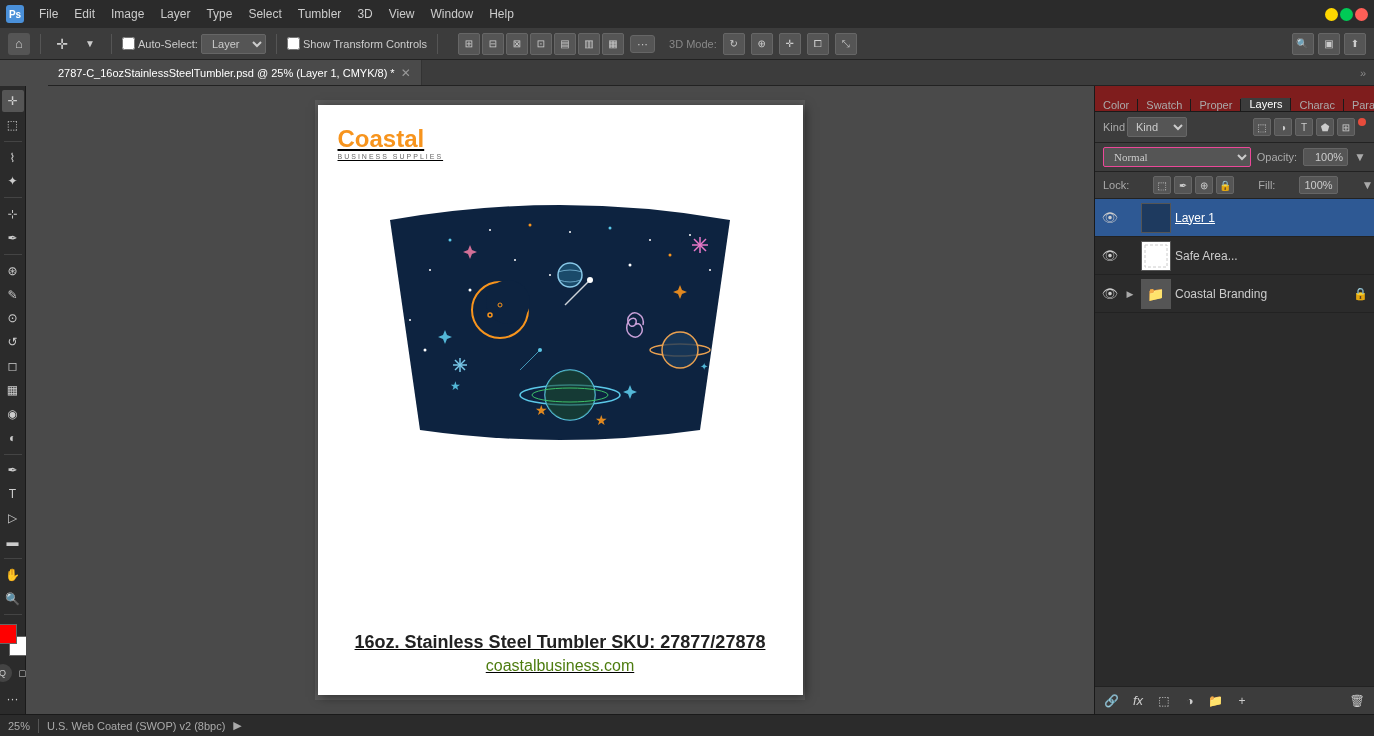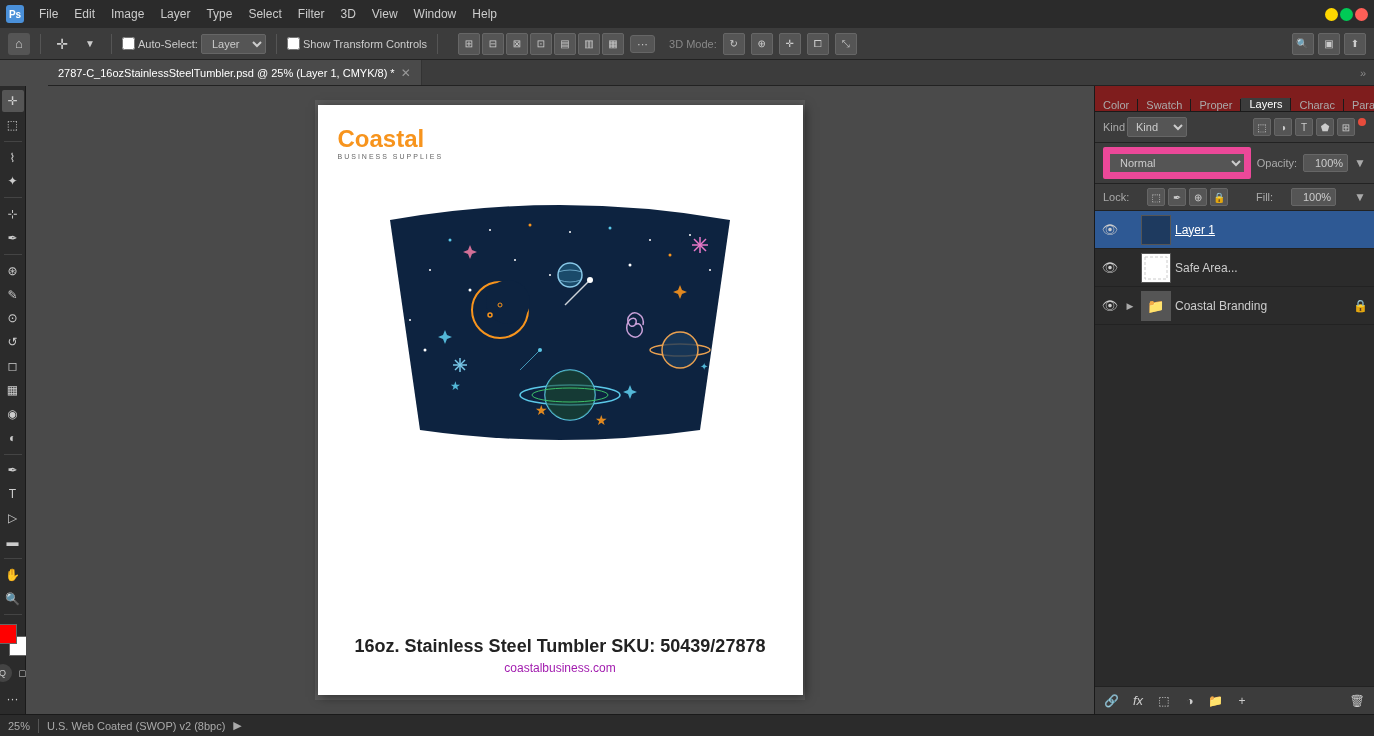--- a/index.html
+++ b/index.html
@@ -196,20 +196,21 @@
       display: flex; align-items: center; justify-content: center;
     }
 
     
     .document-canvas {
       background: #5a5a5a;
       width: 490px;
       height: 600px;
       display: flex; align-items: center; justify-content: center;
       position: relative;
+      text-decoration: underline;
     }
     .white-paper {
       background: white;
       width: 485px;
       height: 590px;
       display: flex;
       flex-direction: column;
       align-items: center;
       padding: 20px;
       position: relative;
@@ -250,22 +251,22 @@
       font-family: Arial, sans-serif;
       margin-bottom: 4px;
     }
     .tumbler-safe-area {
       font-size: 11px;
       color: #666;
       font-family: Arial, sans-serif;
       margin-bottom: 4px;
     }
     .tumbler-url {
-      font-size: 12px;
-      color: #a21caf;
+      font-size: 16px;
+      color: #4d7c0f;
       font-family: Arial, sans-serif;
     }
 
     
     .tumbler-svg {
       width: 100%; height: 100%;
     }
 
     
     .right-panel {
@@ -348,48 +349,49 @@
       background: #3c3c3c;
       padding: 4px 8px;
       display: flex;
       align-items: center;
       gap: 6px;
       border-bottom: 1px solid #222;
       flex-shrink: 0;
     }
     .blend-mode-select {
       background: #555;
-      border: 7px solid #ec4899;
+      border: 1px solid #ec4899;
       color: #ccc;
       font-size: 11px;
       padding: 2px 6px;
       border-radius: 2px;
       cursor: pointer;
       flex: 1;
+      font-family: Liberation Serif, serif;
     }
     .opacity-label {
       color: #aaa; font-size: 11px;
     }
     .opacity-value {
       background: #555;
       border: 1px solid #666;
       color: #ccc;
       font-size: 11px;
       padding: 2px 4px;
       border-radius: 2px;
       width: 45px; text-align: right;
     }
 
     
     .lock-fill-row {
       background: #3c3c3c;
       padding: 4px 8px;
       display: flex;
       align-items: center;
-      gap: 18px;
+      gap: 24px;
       border-bottom: 1px solid #222;
       flex-shrink: 0;
     }
     .lock-label { color: #aaa; font-size: 11px; }
     .lock-btns { display: flex; gap: 3px; }
     .lock-btn {
       width: 18px; height: 18px;
       background: #555;
       border: 1px solid #666;
       border-radius: 2px;
@@ -509,21 +511,21 @@
 <div class="menu-bar">
   <div class="menu-bar-icon">
     <span>Ps</span>
   </div>
   <span class="menu-item">File</span>
   <span class="menu-item">Edit</span>
   <span class="menu-item">Image</span>
   <span class="menu-item">Layer</span>
   <span class="menu-item">Type</span>
   <span class="menu-item">Select</span>
-  <span class="menu-item">Filter</span>
+  <span class="menu-item">Tumbler</span>
   <span class="menu-item">3D</span>
   <span class="menu-item">View</span>
   <span class="menu-item">Window</span>
   <span class="menu-item">Help</span>
   <div class="win-controls">
     <div class="win-btn minimize"></div>
     <div class="win-btn maximize"></div>
     <div class="win-btn close"></div>
   </div>
 </div>
@@ -726,21 +728,21 @@
               <circle cx="200" cy="85" r="12" fill="#1a4a6a" stroke="#88c8e8" stroke-width="1.5"></circle>
               <path d="M188,82 Q200,78 212,82" fill="none" stroke="#88c8e8" stroke-width="1" opacity="0.7"></path>
               <path d="M189,90 Q200,94 211,90" fill="none" stroke="#88c8e8" stroke-width="1" opacity="0.7"></path>
 
               <path d="M100,55 L102,60 L107,62 L102,64 L100,69 L98,64 L93,62 L98,60 Z" fill="#e878a0" opacity="0.9"></path>
             </g>
           </svg>
         </div>
 
         <div class="tumbler-description">
-          <div class="tumbler-title">16oz. Stainless Steel Tumbler SKU: 50439/27878</div>
+          <div class="tumbler-title">16oz. Stainless Steel Tumbler SKU: 27877/27878</div>
           <div class="tumbler-url">coastalbusiness.com</div>
         </div>
       </div>
     </div>
   </div>
 
   <div class="right-panel">
 
     <div class="panel-tabs">
       <div class="panel-tab">Color</div>

